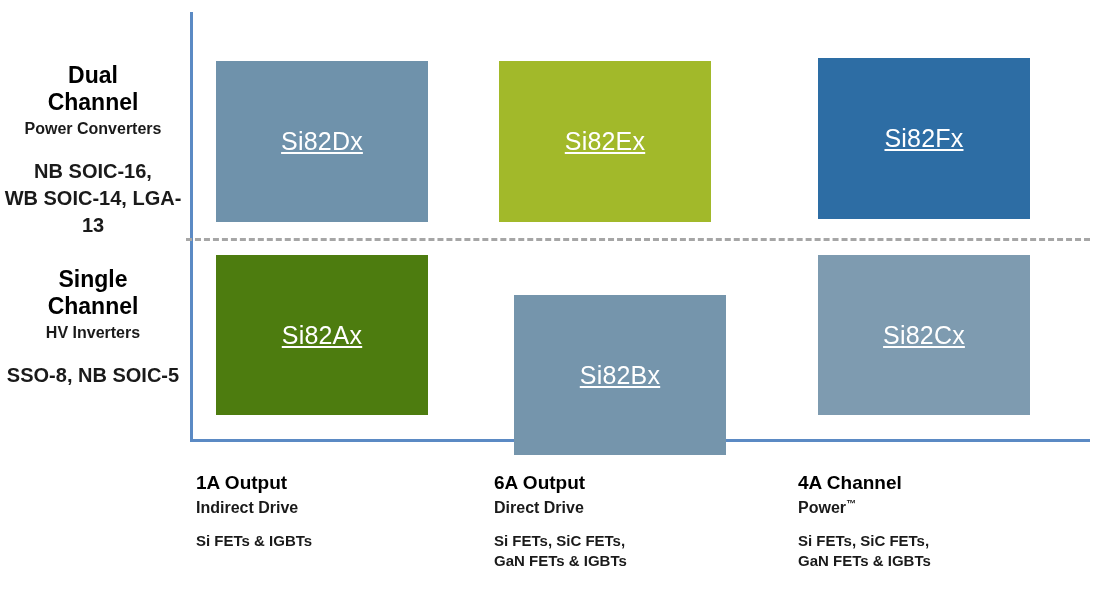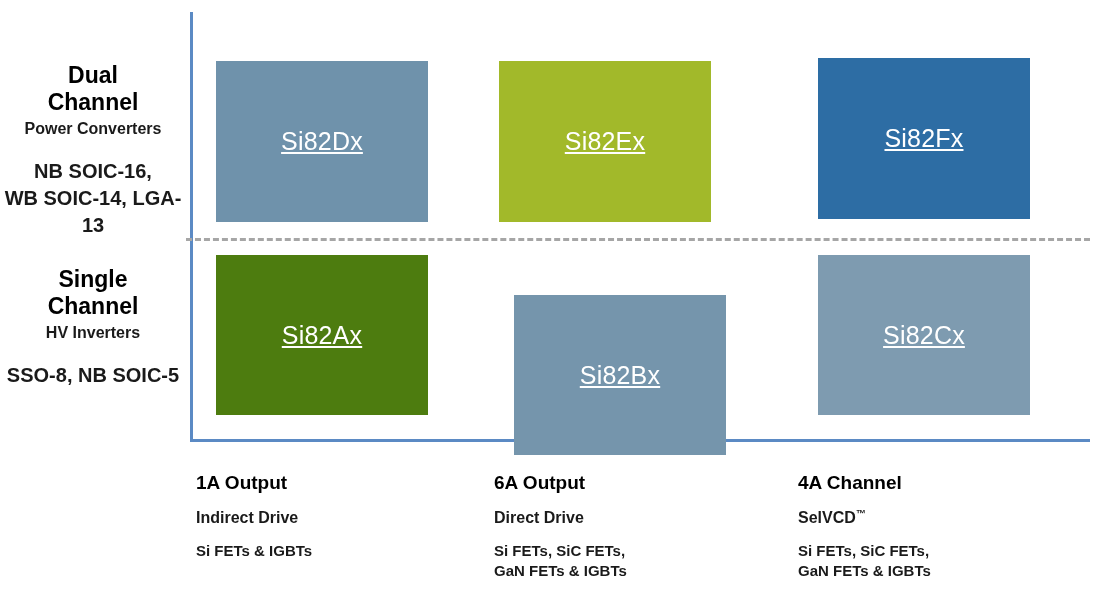--- a/index.html
+++ b/index.html
@@ -109,21 +109,21 @@
   .col-title {
     font-size: 19px;
     font-weight: bold;
     color: #000000;
     line-height: 1.2;
   }
   .col-sub {
     font-size: 16px;
     font-weight: 600;
     color: #1a1a1a;
-    margin-top: 13px;
+    margin-top: 3px;
     line-height: 1.2;
   }
   .col-tech {
     font-size: 15px;
     font-weight: 600;
     color: #1a1a1a;
     margin-top: 14px;
     line-height: 1.35;
     white-space: pre-line;
   }
@@ -195,19 +195,19 @@
     <div class="col-sub">
       <span>Direct Drive</span><sup class="tm"></sup>
     </div>
     <div class="col-tech">Si FETs, SiC FETs,
 GaN FETs &amp; IGBTs</div>
   </div>
 
   <div class="col-label" style="left:798px; top:472px; width:252px;">
     <div class="col-title">4A Channel</div>
     <div class="col-sub">
-      <span>SelVCD</span><sup class="tm">™</sup>
+      <span>Power</span><sup class="tm">™</sup>
     </div>
     <div class="col-tech">Si FETs, SiC FETs,
 GaN FETs &amp; IGBTs</div>
   </div>
 
 </div>
 
 </body></html>

